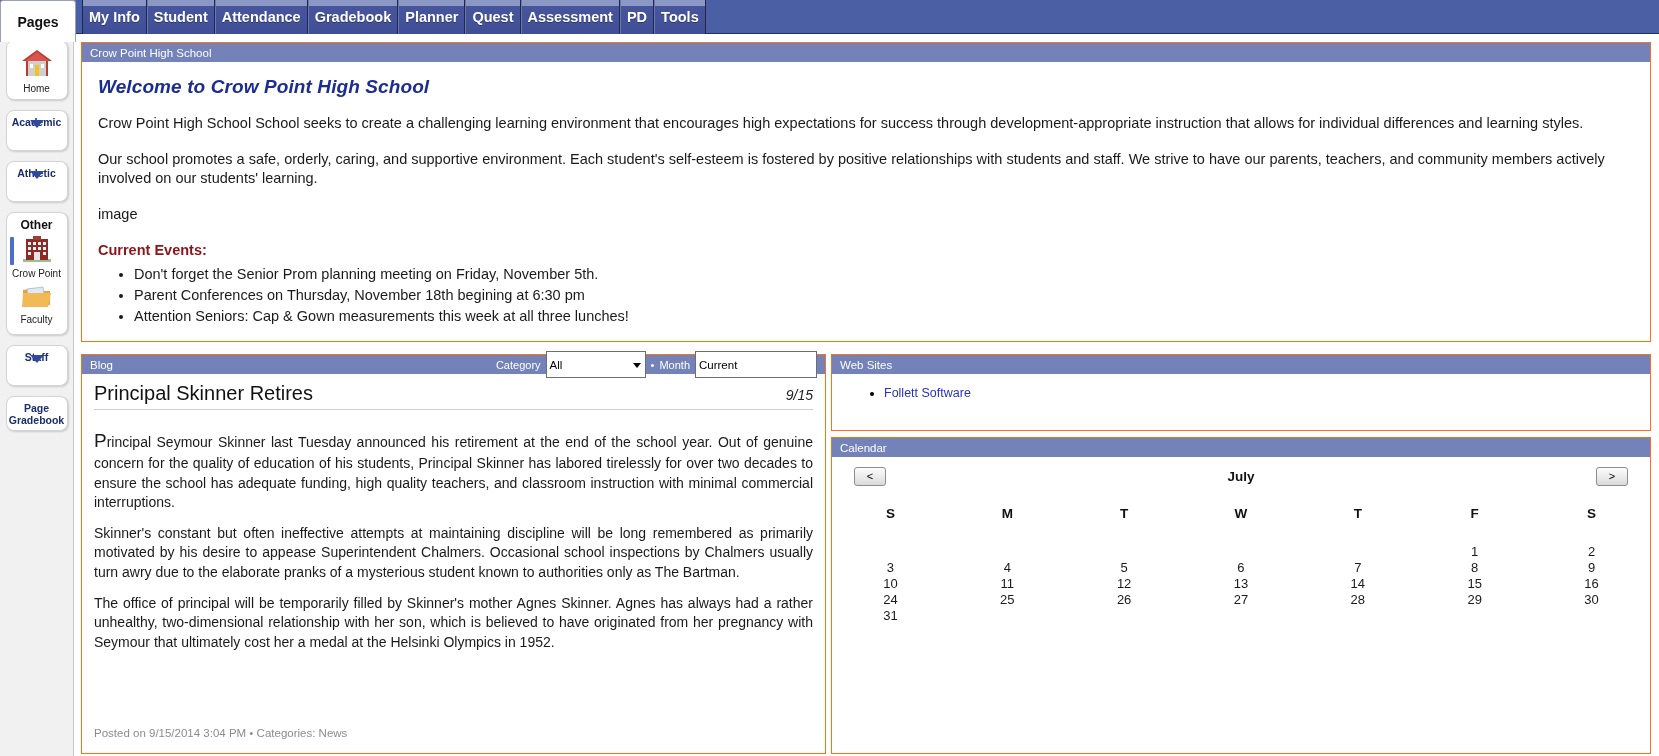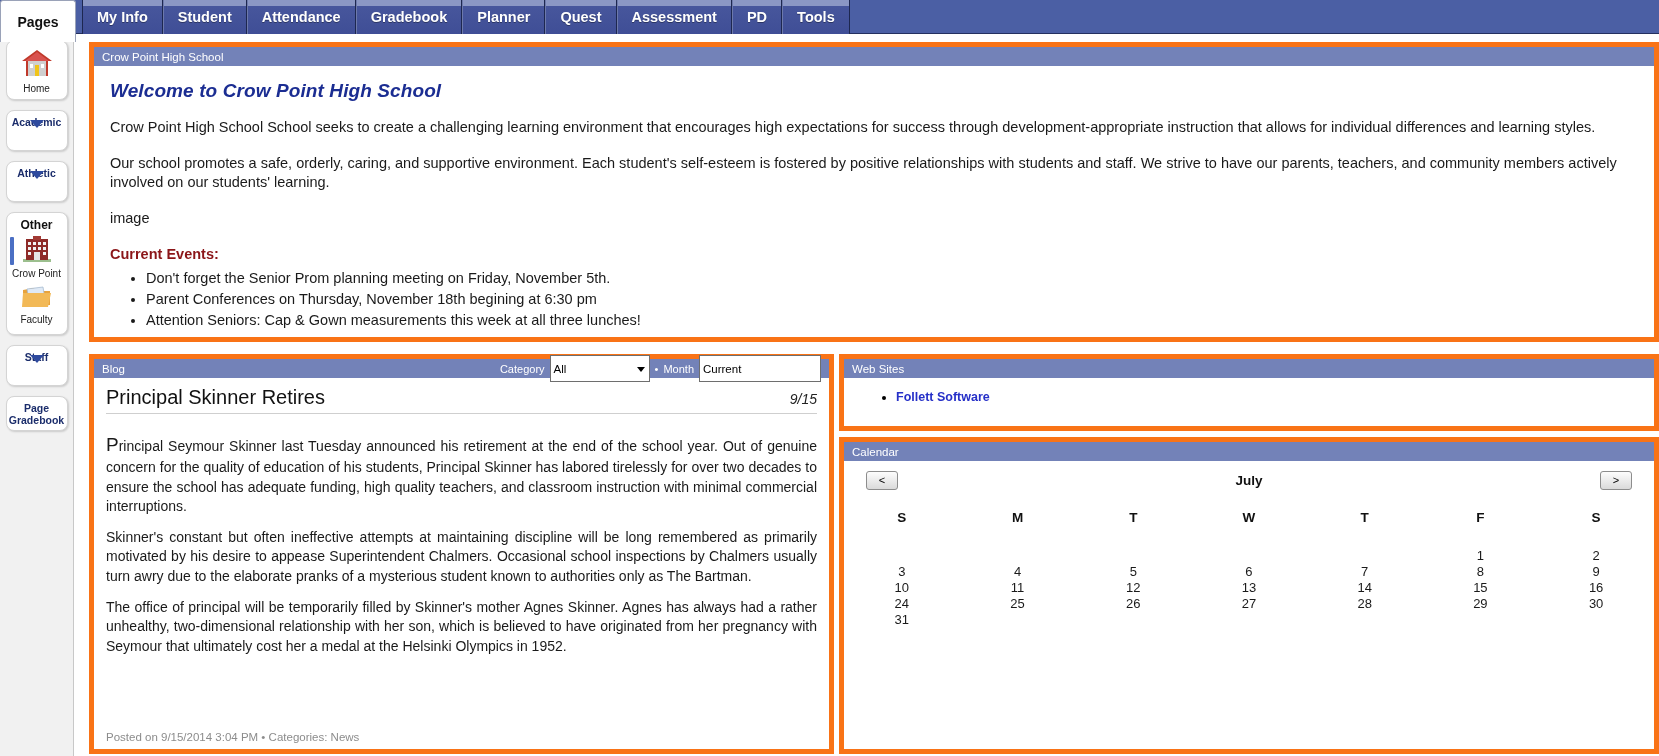--- a/index.html
+++ b/index.html
@@ -25,21 +25,21 @@
     border-left: 1px solid #9aa2b8;
     border-right: 1px solid #9aa2b8;
     border-radius: 3px 3px 0 0;
     display: flex; align-items: center; justify-content: center;
     font-size: 14px; font-weight: bold; color: #111;
     position: relative; z-index: 5;
   }
   .navtabs { display: flex; align-items: flex-start; height: 34px; padding-left: 6px; }
   .navtab {
     height: 34px;
-    padding: 0 14px;
+    padding: 0 6px;
     display: flex; align-items: center; justify-content: flex-start;
     color: #ffffff; font-size: 14.5px; font-weight: bold;
     background: linear-gradient(to bottom, #8b97c4 0%, #8b97c4 18%, #47569c 19%, #3f4e96 100%);
     border-right: 1px solid #1d2750;
     border-left: 1px solid #6d79ab;
     text-shadow: 0 1px 0 rgba(0,0,0,.35);
     white-space: nowrap;
   }
   .navtab:first-child { border-left: 1px solid #1d2750; }
 
@@ -82,21 +82,21 @@
   }
 
   
   #main {
     position: absolute; left: 74px; top: 34px;
     width: 1585px; height: 722px;
     background: #ffffff;
   }
 
   
-  .panel { background:#fff; border:5px solid #f97316;margin-left:8px; }
+  .panel { background:#fff; border:1px solid #f97316; }
   .panel-head {
     height: 19px; background: #7382b8;
     color: #ffffff; font-size: 11.5px;
     display: flex; align-items: center;
     padding: 0 8px;
   }
   .panel-head .ph-title { flex: 0 0 auto; }
   .panel-head .ph-right { margin-left: auto; display: flex; align-items: center; gap: 5px; }
 
   
@@ -152,21 +152,21 @@
   .post-foot {
     font-size: 11.5px; color: #8c8c8c;
     position: absolute; left: 12px; bottom: 14px;
   }
 
   
   #web-panel {
     position: absolute; left: 757px; top: 320px;
     width: 820px; height: 77px;
   }
-  #web-body { padding: 12px 0 0 0; height: 57px; font-weight: bold; }
+  #web-body { padding: 12px 0 0 0; height: 57px; }
   ul.weblinks { margin: 0; padding-left: 52px; }
   ul.weblinks li { font-size: 12.5px; }
   ul.weblinks li a { color: #2630c8; text-decoration: none; }
 
   #cal-panel {
     position: absolute; left: 757px; top: 403px;
     width: 820px; height: 317px;
   }
   #cal-body { padding: 6px 0 0 0; position: relative; height: 297px; }
   .cal-navrow { display: flex; align-items: center; padding: 0 22px; height: 26px; }

